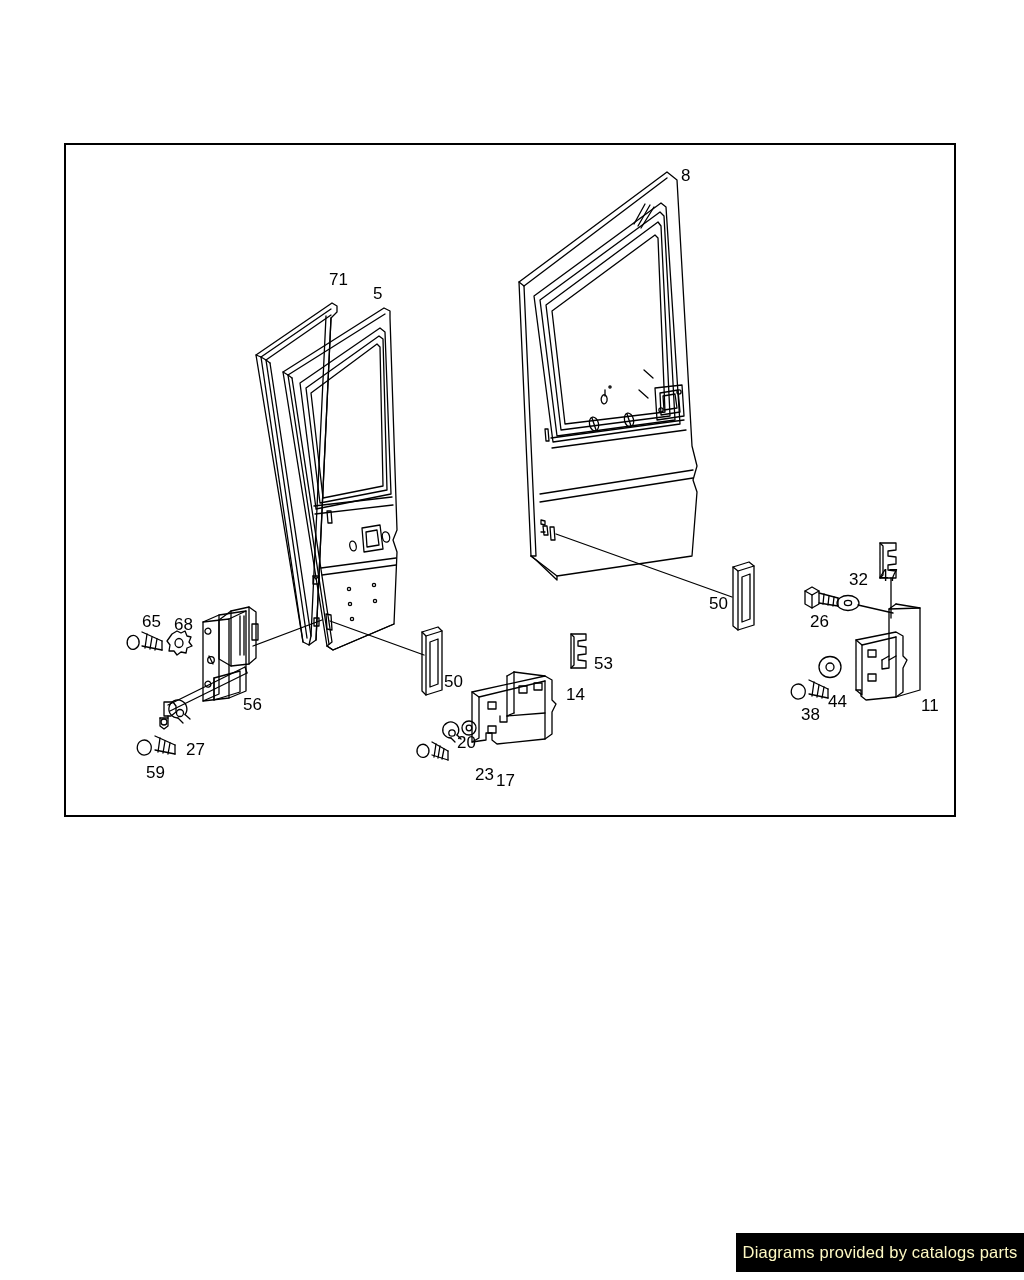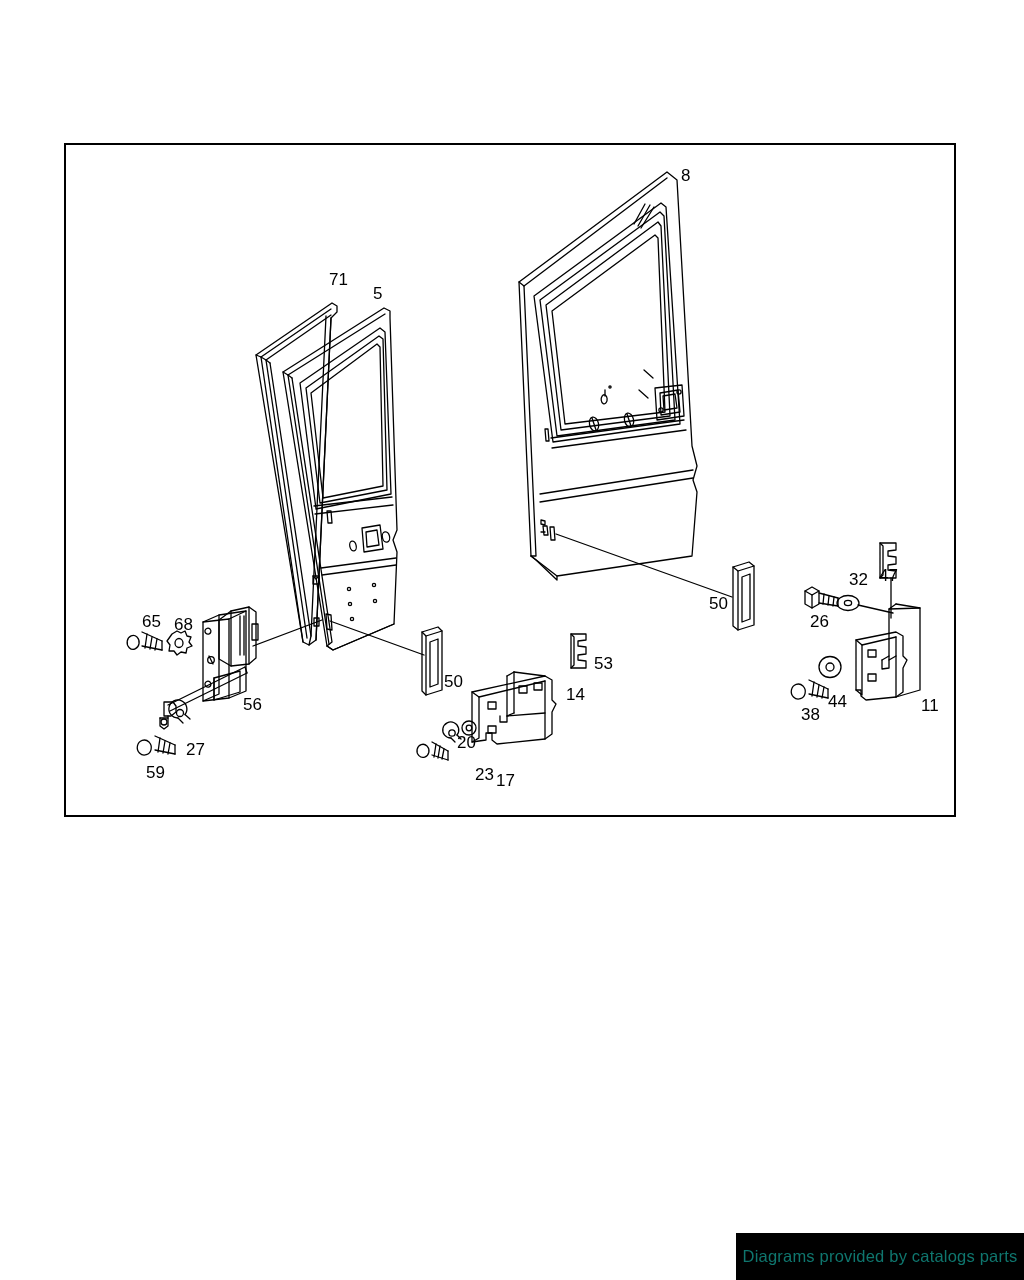--- a/index.html
+++ b/index.html
@@ -43,23 +43,23 @@
     font-size: 17px;
     color: #000;
     line-height: 1;
     white-space: nowrap;
   }
   #watermark {
     position: absolute;
     left: 736px;
     top: 1233px;
     width: 288px;
-    height: 47px;
+    height: 39px;
     background: #000000;
-    color: #0f766e;
+    color: #fef9c3;
     font-family: "Liberation Sans", sans-serif;
     font-size: 16.5px;
     display: flex;
     align-items: center;
     justify-content: center;
     letter-spacing: 0.2px;
   }
 </style>
 </head>
 <body>

